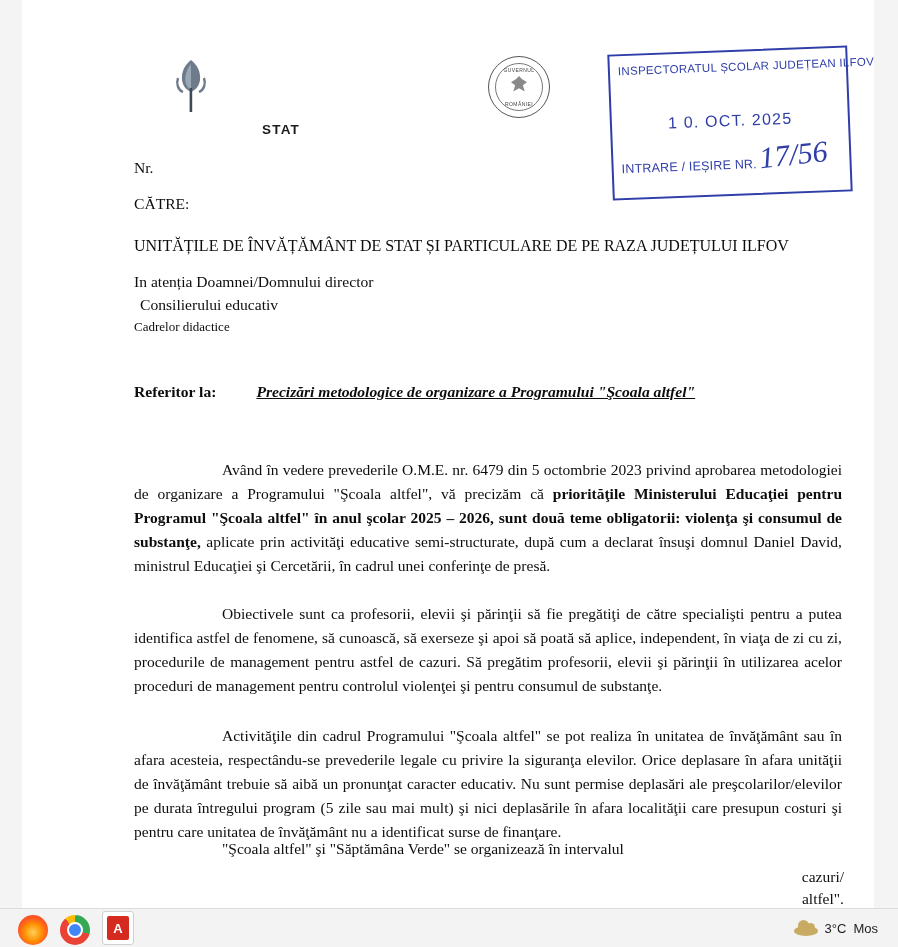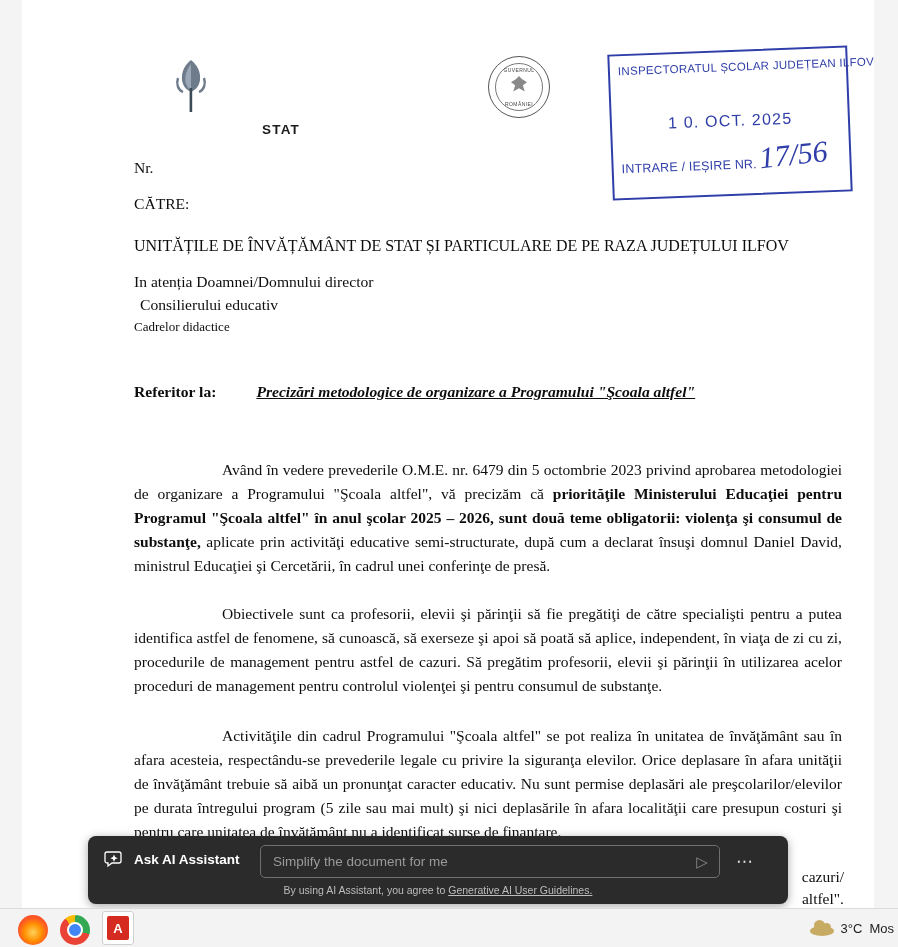--- a/index.html
+++ b/index.html
@@ -339,21 +339,21 @@
     font-family: "Liberation Sans", sans-serif;
     font-weight: bold;
     font-size: 13px;
     display: flex; align-items: center; justify-content: center;
   }
   .tb-right {
     margin-left: auto;
     display: flex;
     align-items: center;
     gap: 7px;
-    padding-right: 4px;
+    padding-right: 20px;
     font-family: "Liberation Sans", sans-serif;
     font-size: 13px;
     color: #1d1d1d;
     white-space: nowrap;
   }
   .wx-cloud {
     width: 24px; height: 16px;
     position: relative;
   }
   .wx-cloud span {
@@ -428,40 +428,20 @@
     </div>
     <div class="bleed" id="bleed2" style="text-align:right;">
       <span>cazuri/</span>
     </div>
     <div class="bleed" id="bleed3" style="text-align:right;">
       <span>altfel".</span>
     </div>
 
   </div>
 
-  <div class="ai-bar">
-    <div class="ai-left">
-      <svg class="ai-spark" viewBox="0 0 22 20">
-        <path d="M3 3 h12 a2 2 0 0 1 2 2 v7 a2 2 0 0 1 -2 2 h-7 l-4 3 v-3 h-1 a2 2 0 0 1 -2 -2 v-7 a2 2 0 0 1 2 -2 z" fill="none" stroke="#ffffff" stroke-width="1.3"></path>
-        <path d="M10 5.5 l1.1 2.6 l2.6 1.1 l-2.6 1.1 l-1.1 2.6 l-1.1 -2.6 l-2.6 -1.1 l2.6 -1.1 z" fill="#ffffff"></path>
-      </svg>
-      <span class="ai-label">Ask AI Assistant</span>
-    </div>
-
-    <div class="ai-input-wrap">
-      <input class="ai-input" type="text" placeholder="Simplify the document for me" style="">
-      <div class="ai-send">▷</div>
-    </div>
-
-    <div class="ai-more">⋯</div>
-
-    <div class="ai-foot">
-      <span>By using AI Assistant, you agree to </span><a href="#">Generative AI User Guidelines.</a>
-    </div>
-  </div>
 
   <div class="taskbar">
     <div class="tb-icons">
       <div class="tb-icon tb-firefox"></div>
       <div class="tb-icon tb-chrome"></div>
       <div class="tb-acrobat">
         <div class="a-box">A</div>
 
       </div>
     </div>

